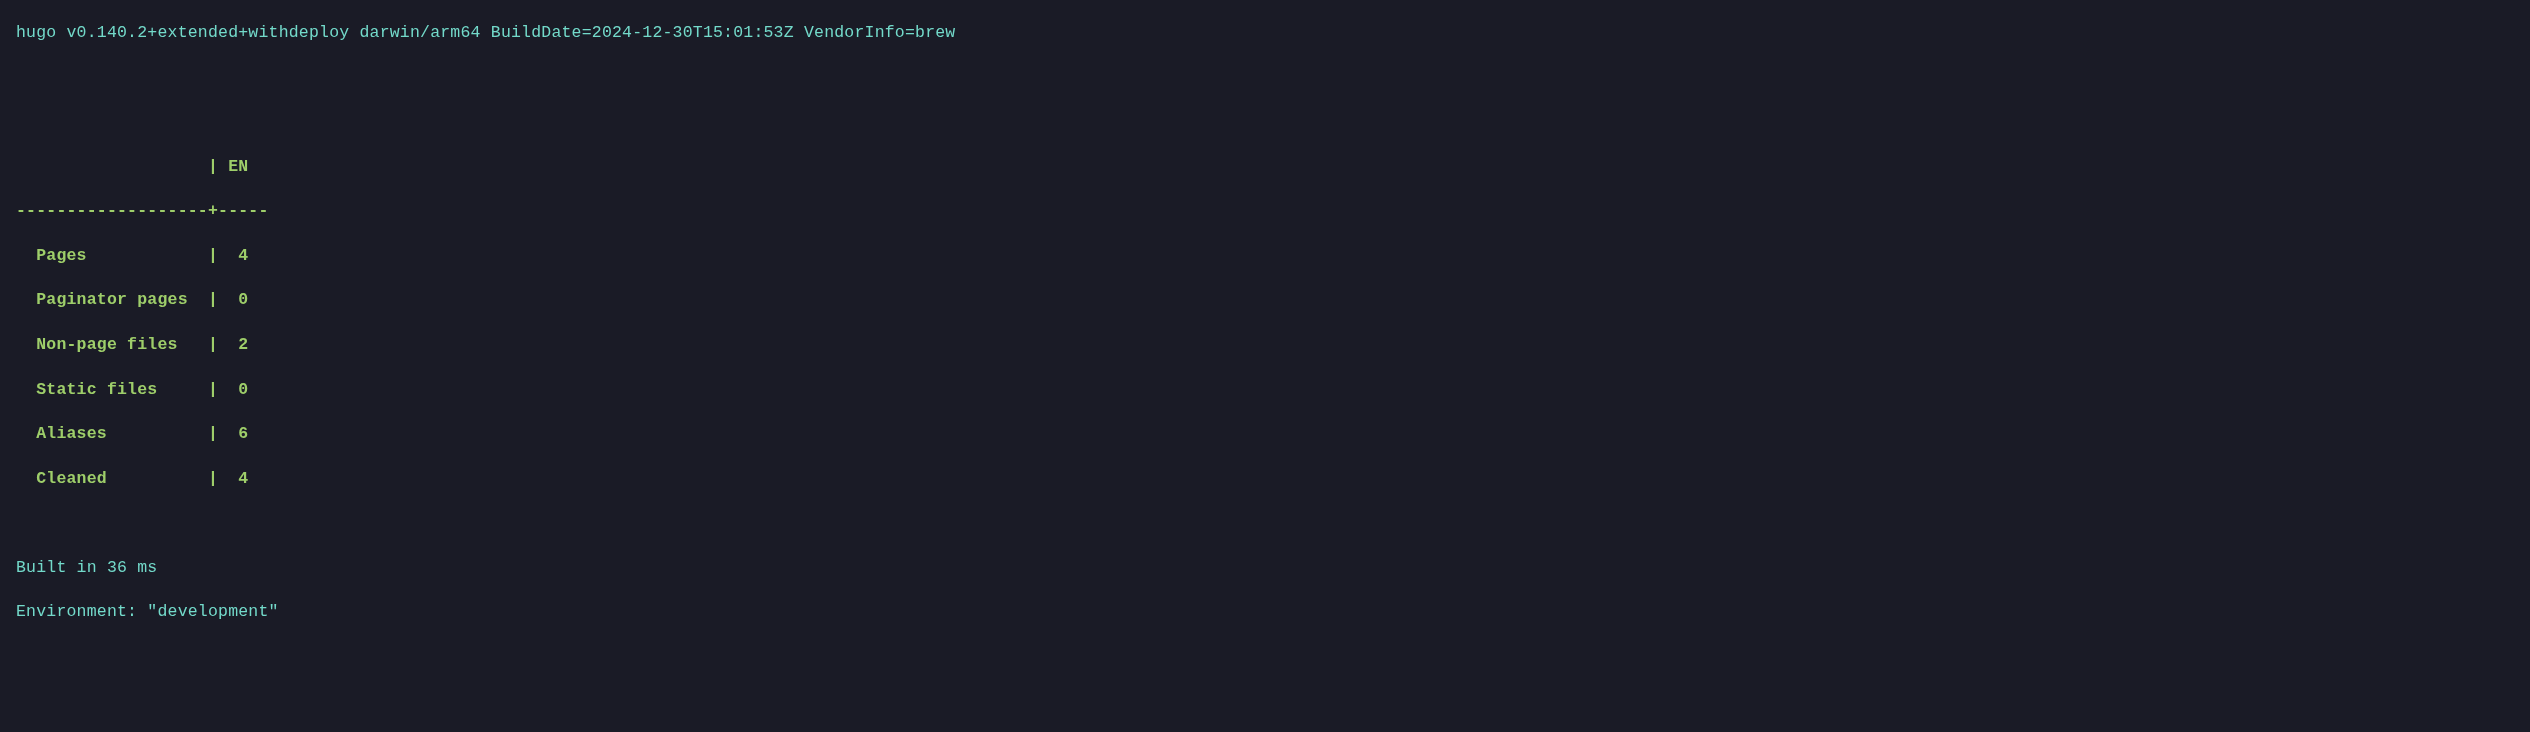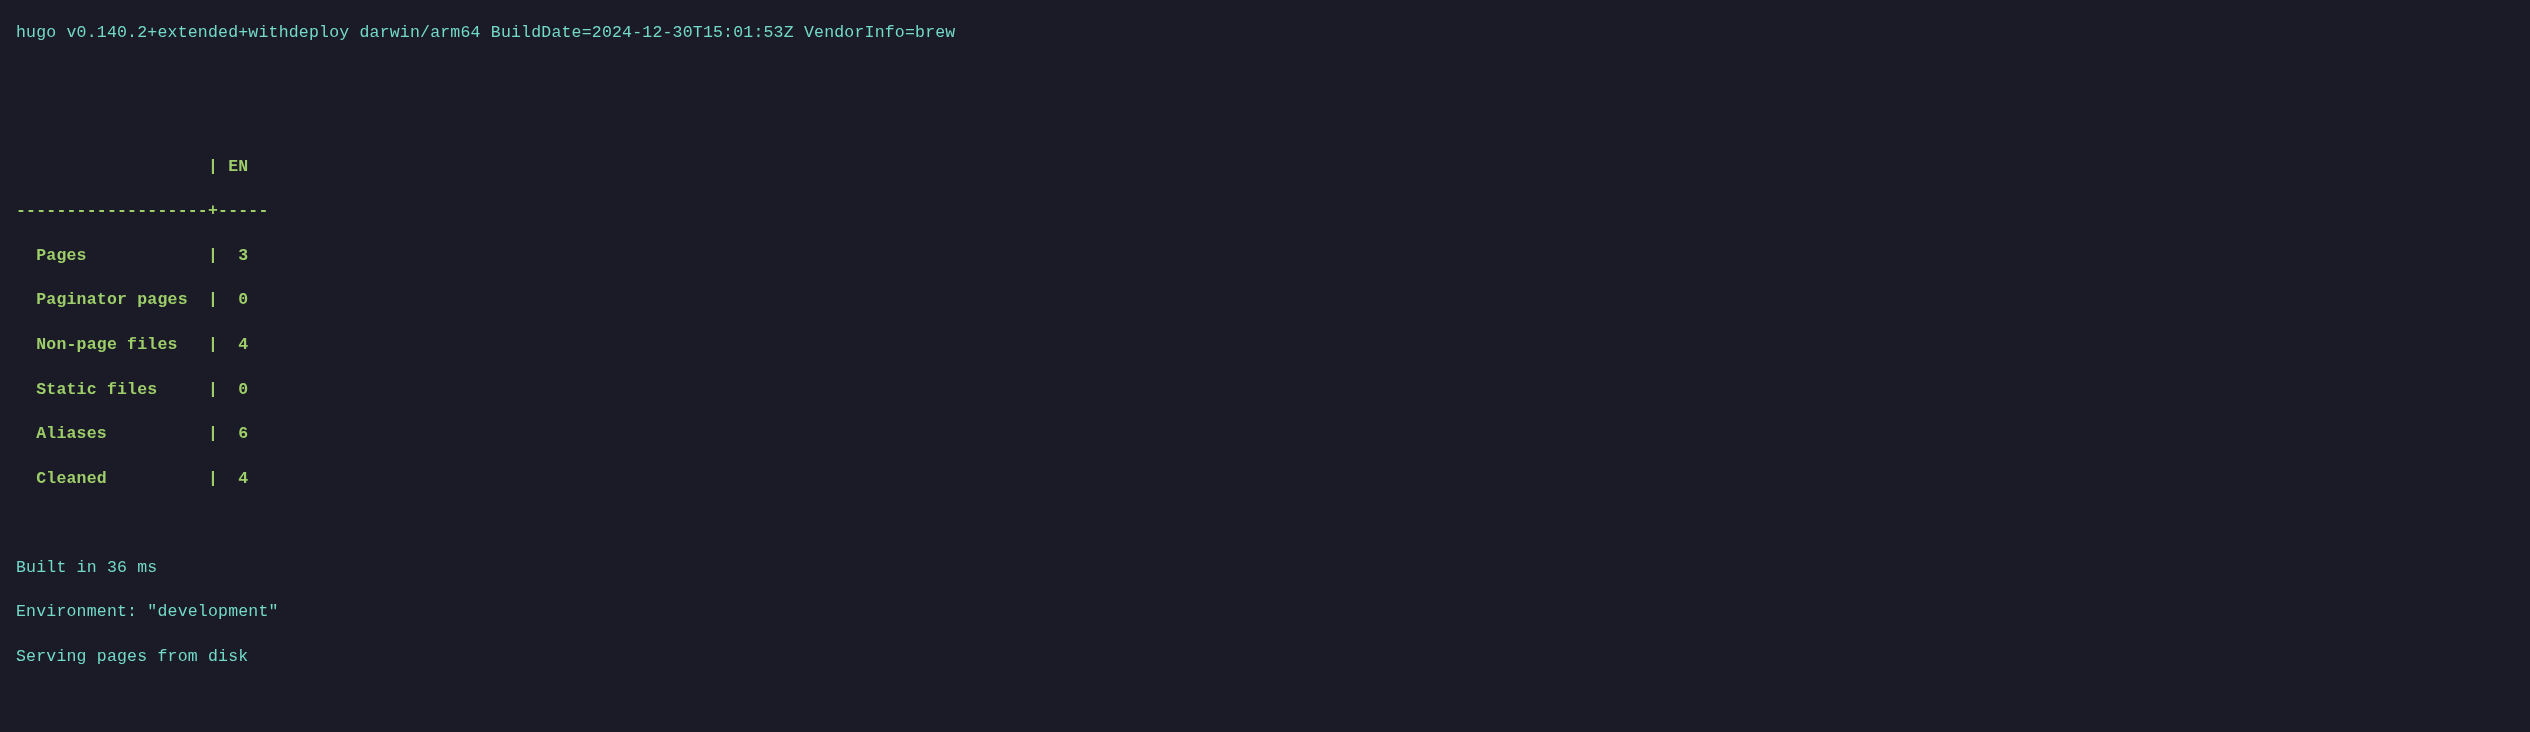--- a/index.html
+++ b/index.html
@@ -25,27 +25,26 @@
 </style>
 </head>
 <body>
 
 <div class="terminal">
 <div class="line green-bright">hugo v0.140.2+extended+withdeploy darwin/arm64 BuildDate=2024-12-30T15:01:53Z VendorInfo=brew</div>
 <div class="line">&nbsp;</div>
 <div class="line">&nbsp;</div>
 <div class="line green">                   | EN</div>
 <div class="line green">-------------------+-----</div>
-<div class="line green">  Pages            |  3</div>
+<div class="line green">  Pages            |  4</div>
 <div class="line green">  Paginator pages  |  0</div>
-<div class="line green">  Non-page files   |  4</div>
+<div class="line green">  Non-page files   |  2</div>
 <div class="line green">  Static files     |  0</div>
 <div class="line green">  Aliases          |  6</div>
 <div class="line green">  Cleaned          |  4</div>
 <div class="line">&nbsp;</div>
 <div class="line green-bright">Built in 36 ms</div>
 <div class="line green-bright">Environment: "development"</div>
-<div class="line green-bright">Serving pages from disk</div>
 
 
 
 
 </div>
 
 </body></html>

